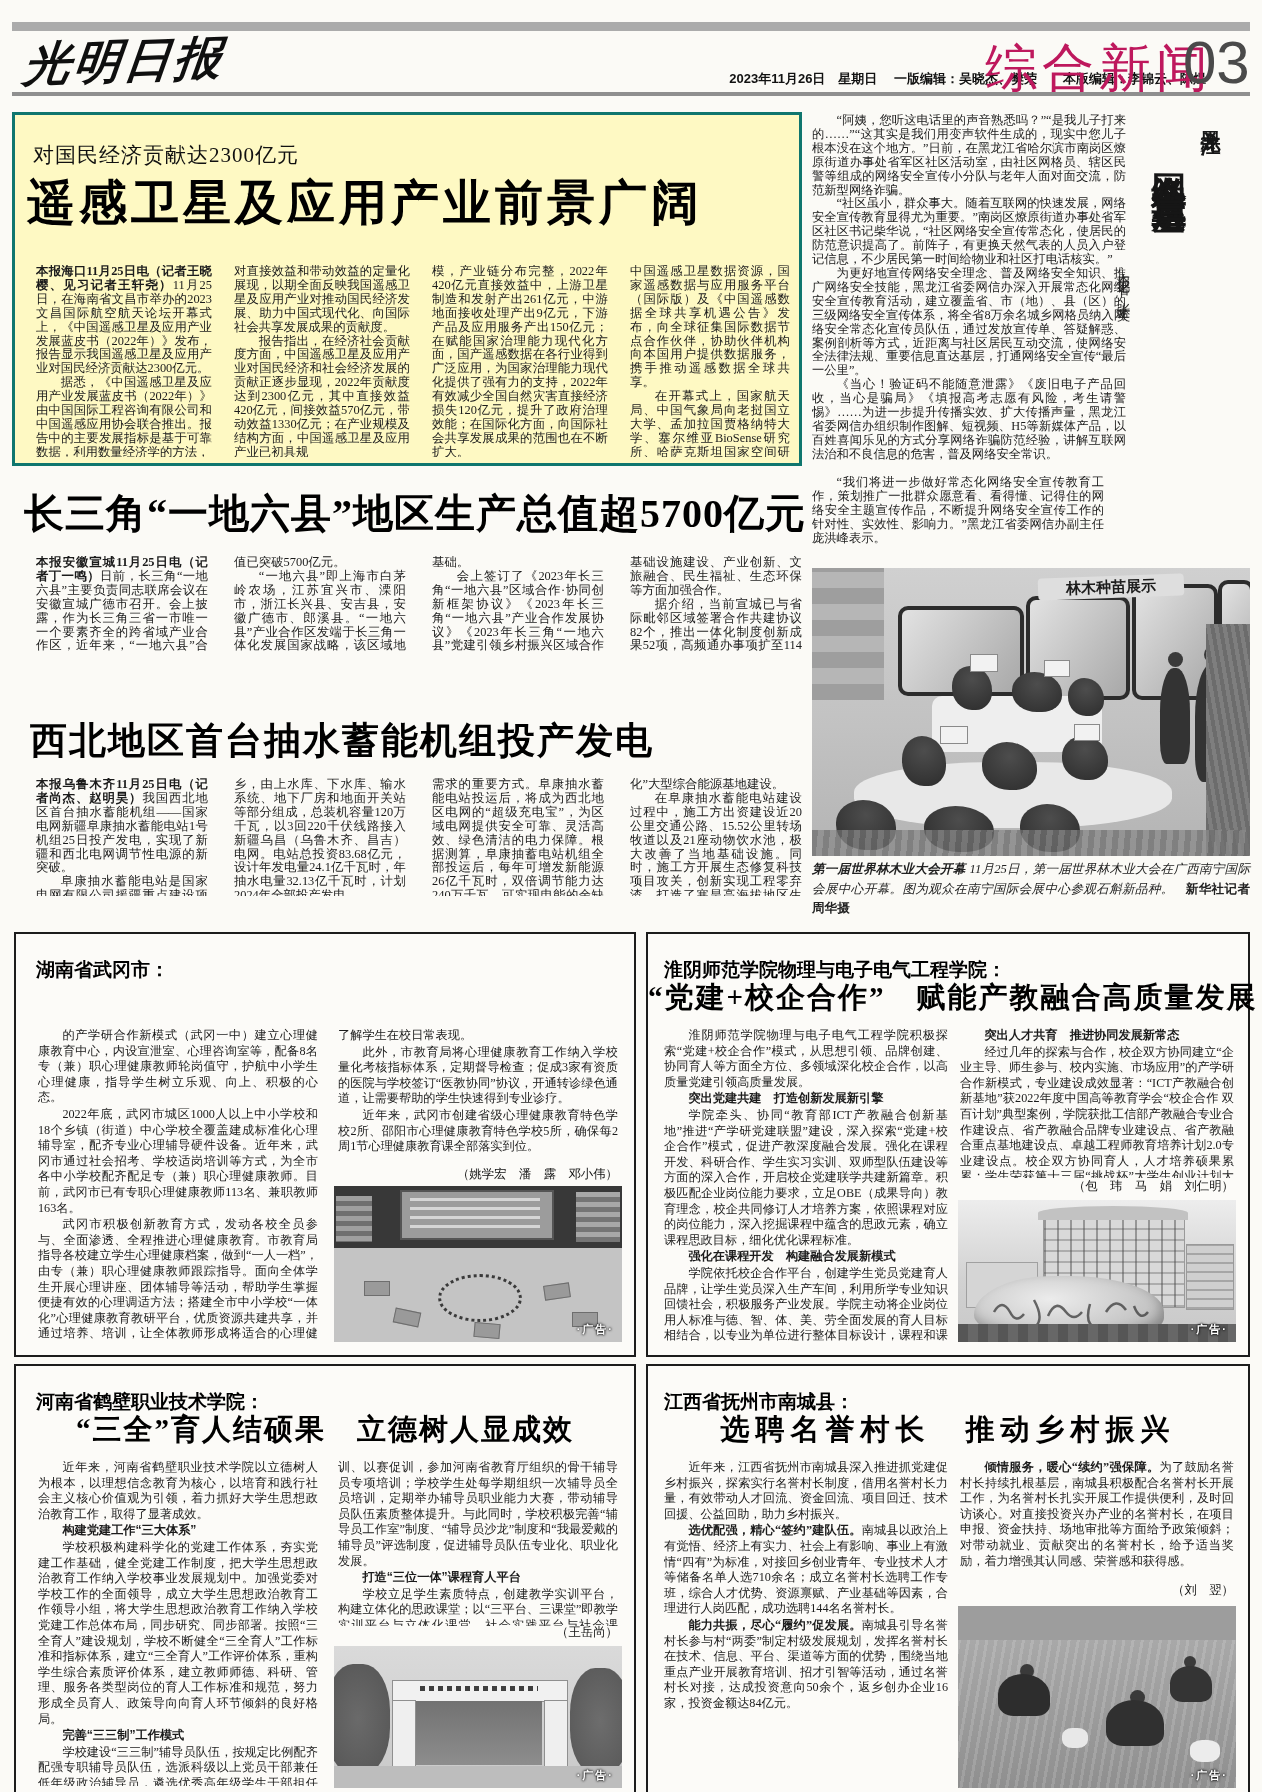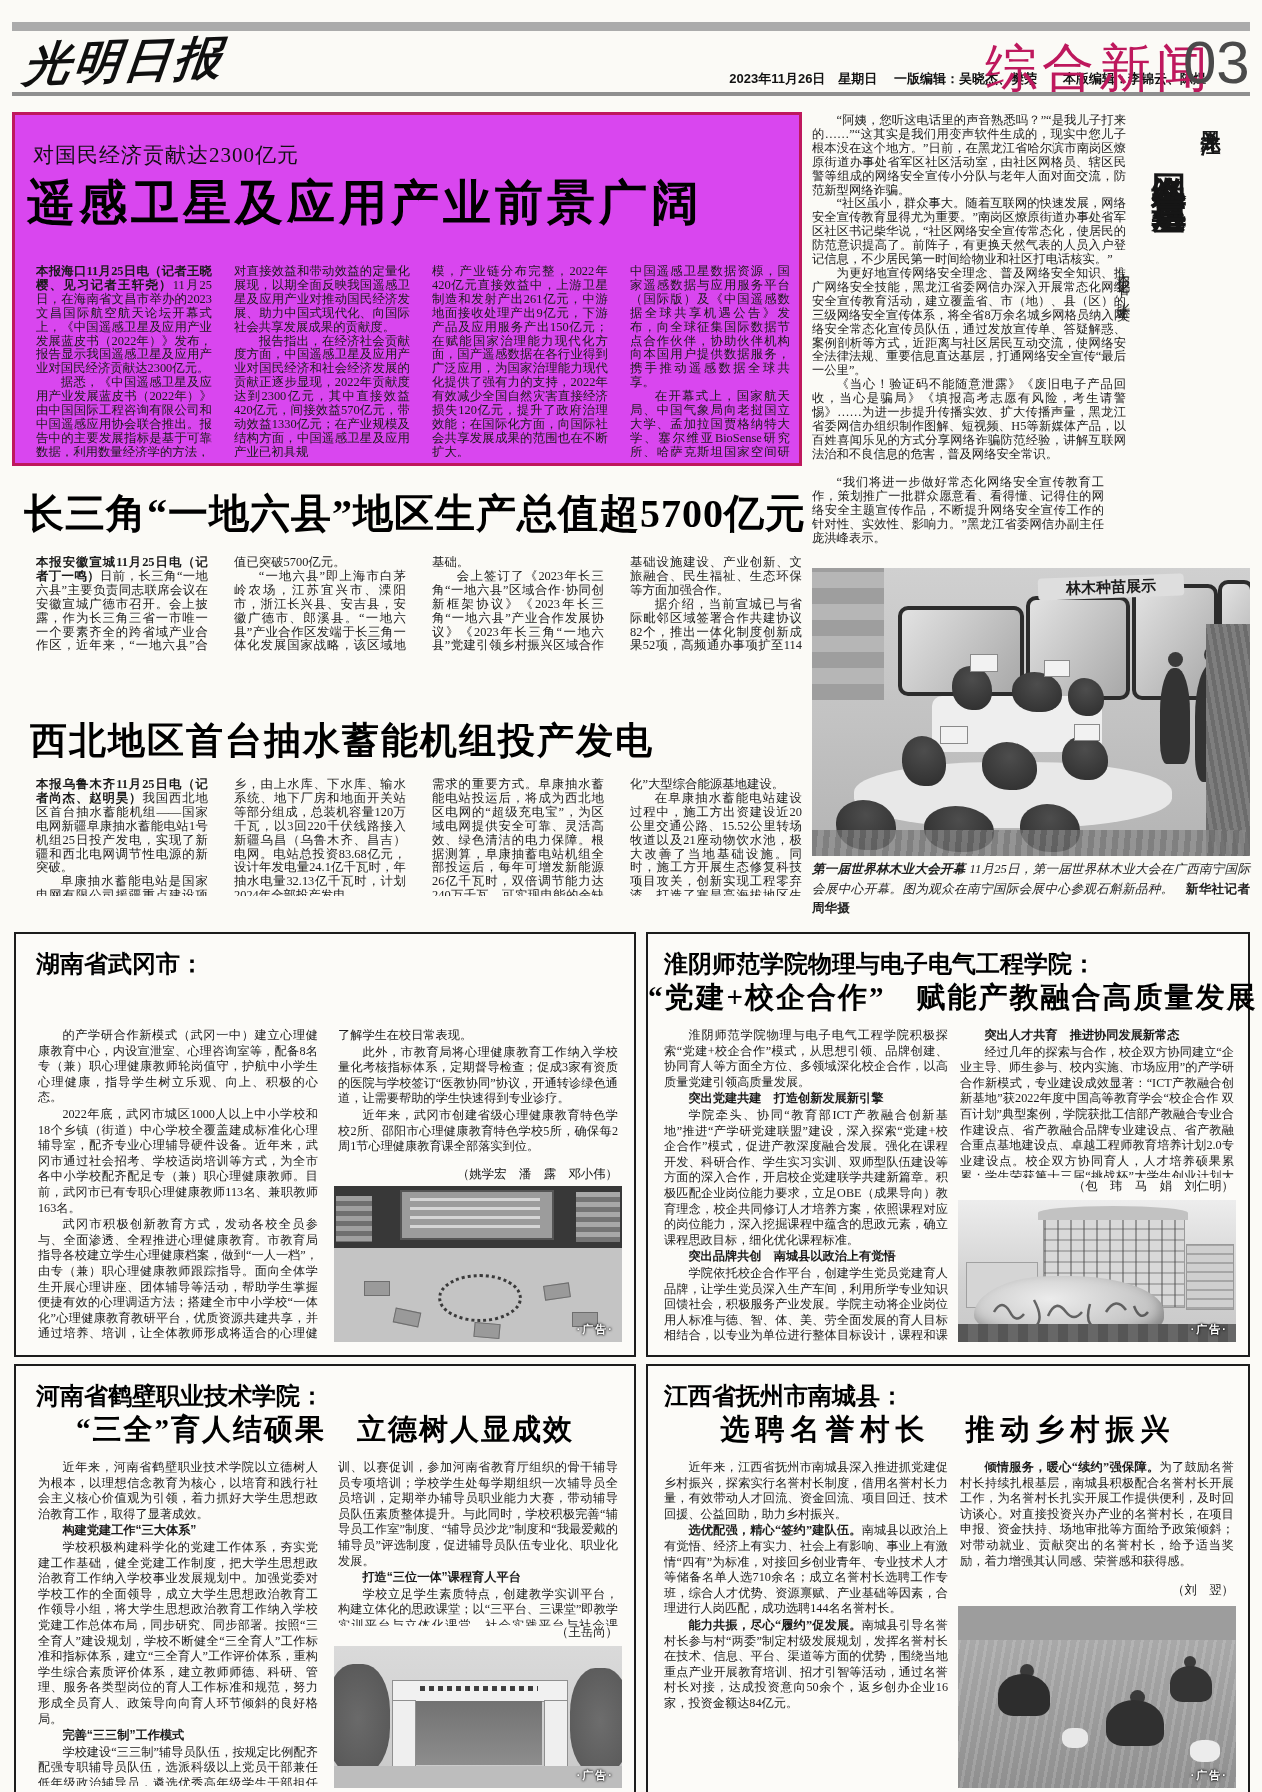--- a/index.html
+++ b/index.html
@@ -18,21 +18,21 @@
   .mastrule{left:12px;top:92px;width:1238px;height:4px;background:#8f8f8f;}
 
   
   .col{position:absolute;text-align:justify;overflow:hidden;font-size:12.4px;line-height:13.9px;color:#1b1b1b;}
   .para{text-indent:2em;margin:0;}
   .para.ni{text-indent:0;}
   .para.sub{font-family:"Liberation Sans","DejaVu Sans",sans-serif;font-weight:700;}
   b{font-weight:700;}
 
   
-  .redbox{left:12px;top:112px;width:784px;height:348px;border:3px solid #be185d;background:#d946ef;font-family:Liberation Serif, serif;}
+  .redbox{left:12px;top:112px;width:784px;height:348px;border:3px solid #0f766e;background:#fef9c3;font-family:Liberation Serif, serif;}
   .lead-kicker{position:absolute;left:18px;top:26px;font-size:21px;color:#111;letter-spacing:1px;}
   .lead-headline{position:absolute;left:12px;top:56px;width:762px;font-size:48px;font-weight:900;
                  letter-spacing:4px;color:#000;white-space:nowrap;}
 
   
   .headline2{position:absolute;font-weight:900;color:#000;white-space:nowrap;}
 
   
   .vert{position:absolute;writing-mode:vertical-rl;}
   .hlj-region{left:1198px;top:114px;height:110px;font-size:20px;font-weight:700;letter-spacing:3px;}
@@ -40,21 +40,21 @@
   .hlj-byline{left:1114px;top:262px;height:180px;font-size:13.5px;letter-spacing:3px;color:#222;}
 
   
   .caption{left:812px;top:860px;width:438px;height:40px;font-size:12.6px;line-height:1.55;
            text-align:justify;font-style:italic;color:#222;}
   .caption b{margin-right:4px;}
   .caption .credit{margin-left:12px;font-style:normal;}
 
   
   .adbox{position:absolute;border:2px solid #1c1c1c;background:#fcfbf8;}
-  .ad-kicker{position:absolute;left:20px;top:14px;font-size:24px;font-weight:700;color:#000;}
+  .ad-kicker{position:absolute;left:20px;top:23px;font-size:19px;font-weight:700;color:#000;}
   .ad-headline{position:absolute;left:0;top:44px;width:100%;text-align:center;font-size:29px;
                font-weight:900;letter-spacing:2px;color:#000;white-space:nowrap;}
   .adcol{position:absolute;text-align:justify;overflow:hidden;font-size:12.2px;line-height:15.6px;color:#1b1b1b;}
   .adcol .para{margin-bottom:1px;}
   .ad-att{position:absolute;text-align:right;font-size:12.4px;color:#111;}
 
   
   .photo{position:absolute;overflow:hidden;background:#c6c6c6;}
   .photo div{position:absolute;}
   .adlabel{right:8px;bottom:5px;color:#fff;font:700 11px "Liberation Sans",sans-serif;
@@ -211,21 +211,21 @@
     </div>
   </div>
 
   <div class="adbox" style="left:646px;top:932px;width:600px;height:421px">
     <div class="ad-kicker sans" style="left:16px">淮阴师范学院物理与电子电气工程学院：</div>
     <div class="ad-headline">“党建+校企合作”　赋能产教融合高质量发展</div>
     <div class="adcol" style="left:16px;top:94px;width:284px;height:316px">
         <div class="para">淮阴师范学院物理与电子电气工程学院积极探索“党建+校企合作”模式，从思想引领、品牌创建、协同育人等方面全方位、多领域深化校企合作，以高质量党建引领高质量发展。</div>
         <div class="para sub">突出党建共建　打造创新发展新引擎</div>
         <div class="para">学院牵头、协同“教育部ICT产教融合创新基地”推进“产学研党建联盟”建设，深入探索“党建+校企合作”模式，促进产教深度融合发展。强化在课程开发、科研合作、学生实习实训、双师型队伍建设等方面的深入合作，开启校企党建联学共建新篇章。积极匹配企业岗位能力要求，立足OBE（成果导向）教育理念，校企共同修订人才培养方案，依照课程对应的岗位能力，深入挖掘课程中蕴含的思政元素，确立课程思政目标，细化优化课程标准。</div>
-        <div class="para sub">突出品牌共创　南城县以政治上有觉悟</div>
+        <div class="para sub">强化在课程开发　构建融合发展新模式</div>
         <div class="para">学院依托校企合作平台，创建学生党员党建育人品牌，让学生党员深入生产车间，利用所学专业知识回馈社会，积极服务产业发展。学院主动将企业岗位用人标准与德、智、体、美、劳全面发展的育人目标相结合，以专业为单位进行整体目标设计，课程和课堂逐级衔接，形成体系化的三级课程思政目标链。通过组织教师党员分享红色故事、带领学生党员参观学习产教融合创新基地等党日活动，创设实境课堂，在实境教学中渗透党员教育，有效提升党员的党性修养。</div>
       </div>
     <div class="adcol" style="left:312px;top:94px;width:274px;height:150px">
         <div class="para sub">突出人才共育　推进协同发展新常态</div>
         <div class="para">经过几年的探索与合作，校企双方协同建立“企业主导、师生参与、校内实施、市场应用”的产学研合作新模式，专业建设成效显著：“ICT产教融合创新基地”获2022年度中国高等教育学会“校企合作 双百计划”典型案例，学院获批工信部产教融合专业合作建设点、省产教融合品牌专业建设点、省产教融合重点基地建设点、卓越工程师教育培养计划2.0专业建设点。校企双方协同育人，人才培养硕果累累：学生荣获第十三届“挑战杯”大学生创业计划大赛全国金奖、第七届中国国际“互联网+”大学生创新创业大赛全国铜奖、大学生电子设计竞赛全国一等奖等省级以上学科竞赛奖项130余项。</div>
       </div>
     <div class="ad-att" style="left:312px;top:244px;width:274px">（包　玮　马　娟　刘仁明）</div>
     <div class="photo" style="left:310px;top:266px;width:278px;height:142px">
       <div style="left:0;top:0;width:100%;height:100%;background:linear-gradient(180deg,#ededed,#d2d2d2 55%,#c8c8c8)"></div>
       <div style="left:85px;top:14px;width:140px;height:92px;background:#d9d9d9;border:1px solid #9a9a9a;background-image:repeating-linear-gradient(90deg,rgba(70,70,70,.45) 0 2px,transparent 2px 13px),repeating-linear-gradient(0deg,rgba(70,70,70,.3) 0 2px,transparent 2px 11px)"></div>

